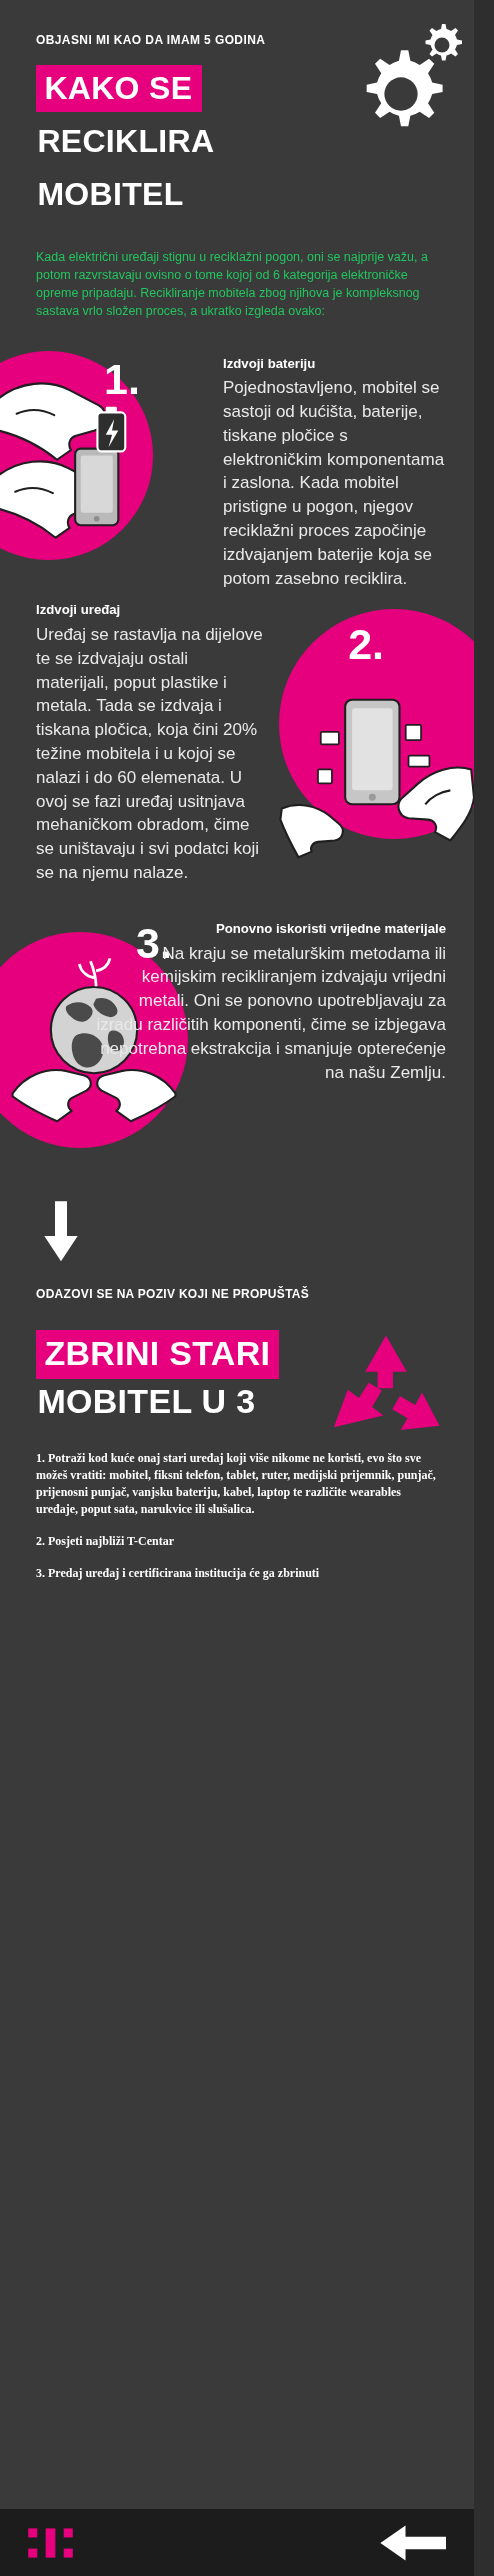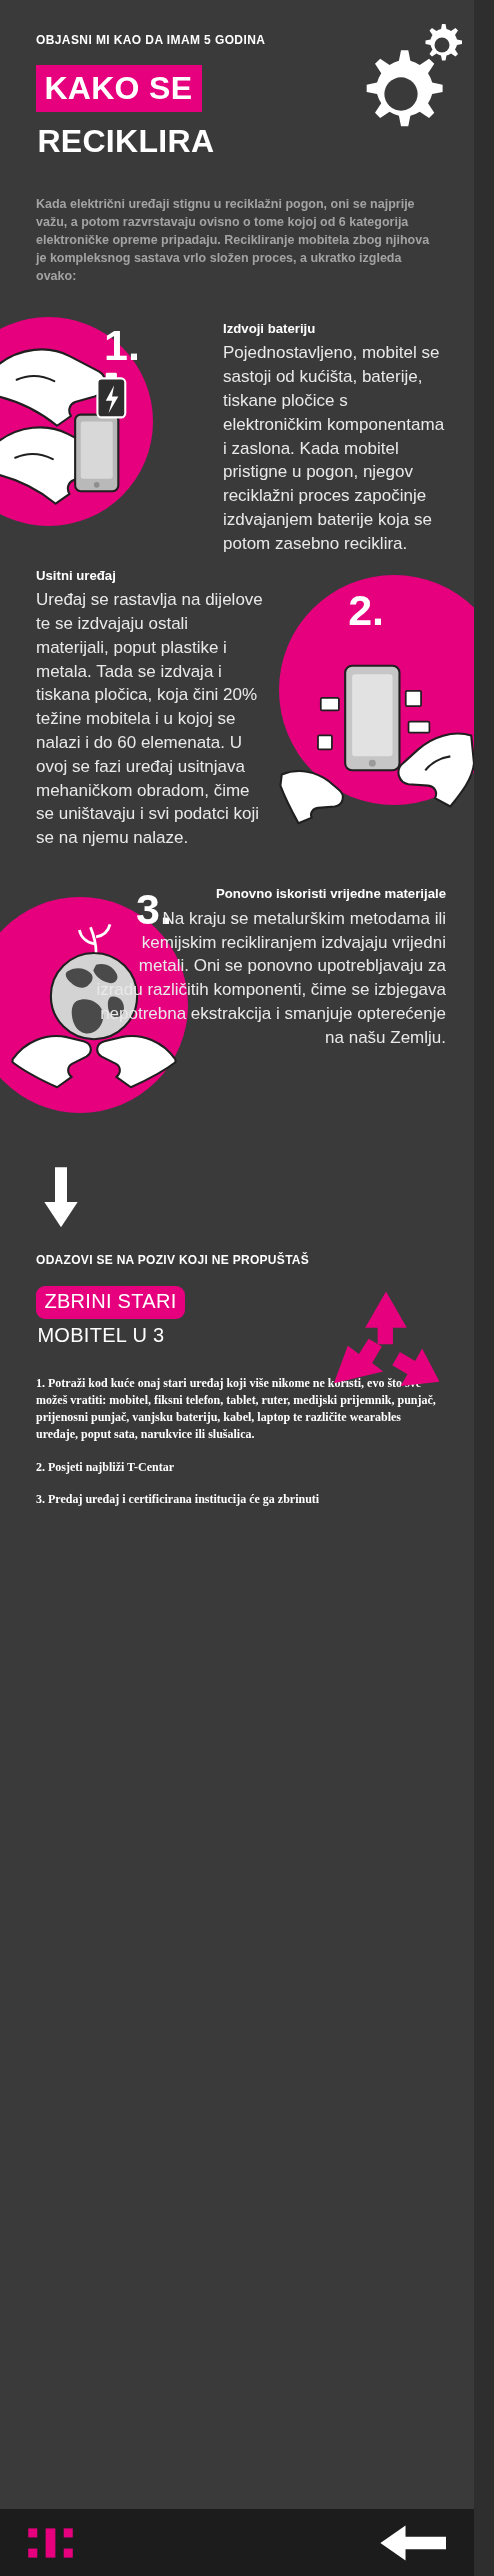--- a/index.html
+++ b/index.html
@@ -60,22 +60,22 @@
     position: absolute;
     z-index: 1;
   }
   .gear-big { right: 21px; top: 42px; }
   .gear-small { right: 7px; top: 19.5px; }
 
   .intro {
     margin: 24px 36px 12px 36px;
     font-size: 12.5px;
     line-height: 1.45;
-    font-weight: bold;
-    color: #a3a3a3;
+    font-weight: normal;
+    color: #22c55e;
   }
 
   
   .step {
     position: relative;
     margin-top: 31px;
   }
   .circle {
     position: absolute;
     border-radius: 50%;
@@ -135,31 +135,30 @@
   
   .cta {
     margin-top: 21px;
     padding: 0 36px;
   }
   .cta-eyebrow {
     font-size: 12px;
     font-weight: bold;
     text-transform: uppercase;
     letter-spacing: 0.3px;
-    margin-bottom: 19px;
+    margin-bottom: 29px;
   }
   .cta-line {
     display: inline-block;
-    font-size: 20px;
+    font-size: 34px;
     line-height: 1.05;
-    font-weight: normal;
+    font-weight: bold;
     text-transform: uppercase;
     margin-bottom: 5.6px;
     letter-spacing: 0.3px;
-    border-radius: 9px;
   }
   .cta-line.hl {
     background: #e6007e;
     padding: 5.6px 8.4px 7px 8.4px;
   }
   .cta-line.plain { padding-left: 1.4px; }
 
   .steps-list {
     margin: 24px 36px 0 36px;
     font-family: Liberation Serif, serif;
@@ -205,20 +204,21 @@
         <path d="M50 8 l7 0 2 10 a33 33 0 0 1 9 4 l9-6 5 5 -6 9 a33 33 0 0 1 4 9 l10 2 0 7 -10 2 a33 33 0 0 1-4 9 l6 9 -5 5 -9-6 a33 33 0 0 1-9 4 l-2 10 -7 0 -2-10 a33 33 0 0 1-9-4 l-9 6 -5-5 6-9 a33 33 0 0 1-4-9 l-10-2 0-7 10-2 a33 33 0 0 1 4-9 l-6-9 5-5 9 6 a33 33 0 0 1 9-4 z"></path>
       </g>
       <circle cx="50" cy="50" r="15" fill="#3a3a3a"></circle>
     </svg>
 
     <div class="eyebrow">OBJASNI MI KAO DA IMAM 5 GODINA</div>
 
     <div class="title-block">
       <div class="title-line">KAKO SE</div><br>
       <div class="title-line plain">RECIKLIRA</div><br>
+      <div class="title-line plain">MOBITEL</div>
     </div>
   </div>
 
   <div class="intro">Kada električni uređaji stignu u reciklažni pogon, oni se najprije važu, a potom razvrstavaju ovisno o tome kojoj od 6 kategorija elektroničke opreme pripadaju. Recikliranje mobitela zbog njihova je kompleksnog sastava vrlo složen proces, a ukratko izgleda ovako:</div>
 
   
   <div class="step step1">
     <div class="circle"></div>
 
     <svg class="ill" style="left:-7px; top:21px;" width="181" height="188" viewBox="0 0 260 270">
@@ -276,21 +276,21 @@
       </g>
 
       <g stroke="#1f1f1f" stroke-width="3" fill="#ffffff" stroke-linejoin="round">
         <path d="M4 206 C28 196 54 202 72 216 L86 228 C96 236 92 250 80 252 L56 254 C48 255 44 262 47 268 L28 276 C18 258 8 238 2 222 Z"></path>
       </g>
     </svg>
 
     <div class="stepnum">2.</div>
 
     <div class="step-text">
-      <div class="step-head">Usitni uređaj</div>
+      <div class="step-head">Izdvoji uređaj</div>
       <div class="step-body">Uređaj se rastavlja na dijelove te se izdvajaju ostali materijali, poput plastike i metala. Tada se izdvaja i tiskana pločica, koja čini 20% težine mobitela i u kojoj se nalazi i do 60 elemenata. U ovoj  se fazi uređaj usitnjava mehaničkom obradom, čime se uništavaju i svi podatci koji se na njemu nalaze.</div>
     </div>
   </div>
 
   
   <div class="step step3">
     <div class="circle"></div>
 
     <svg class="ill" style="left:7px; top:42px;" width="174" height="174" viewBox="0 0 250 250">
 

